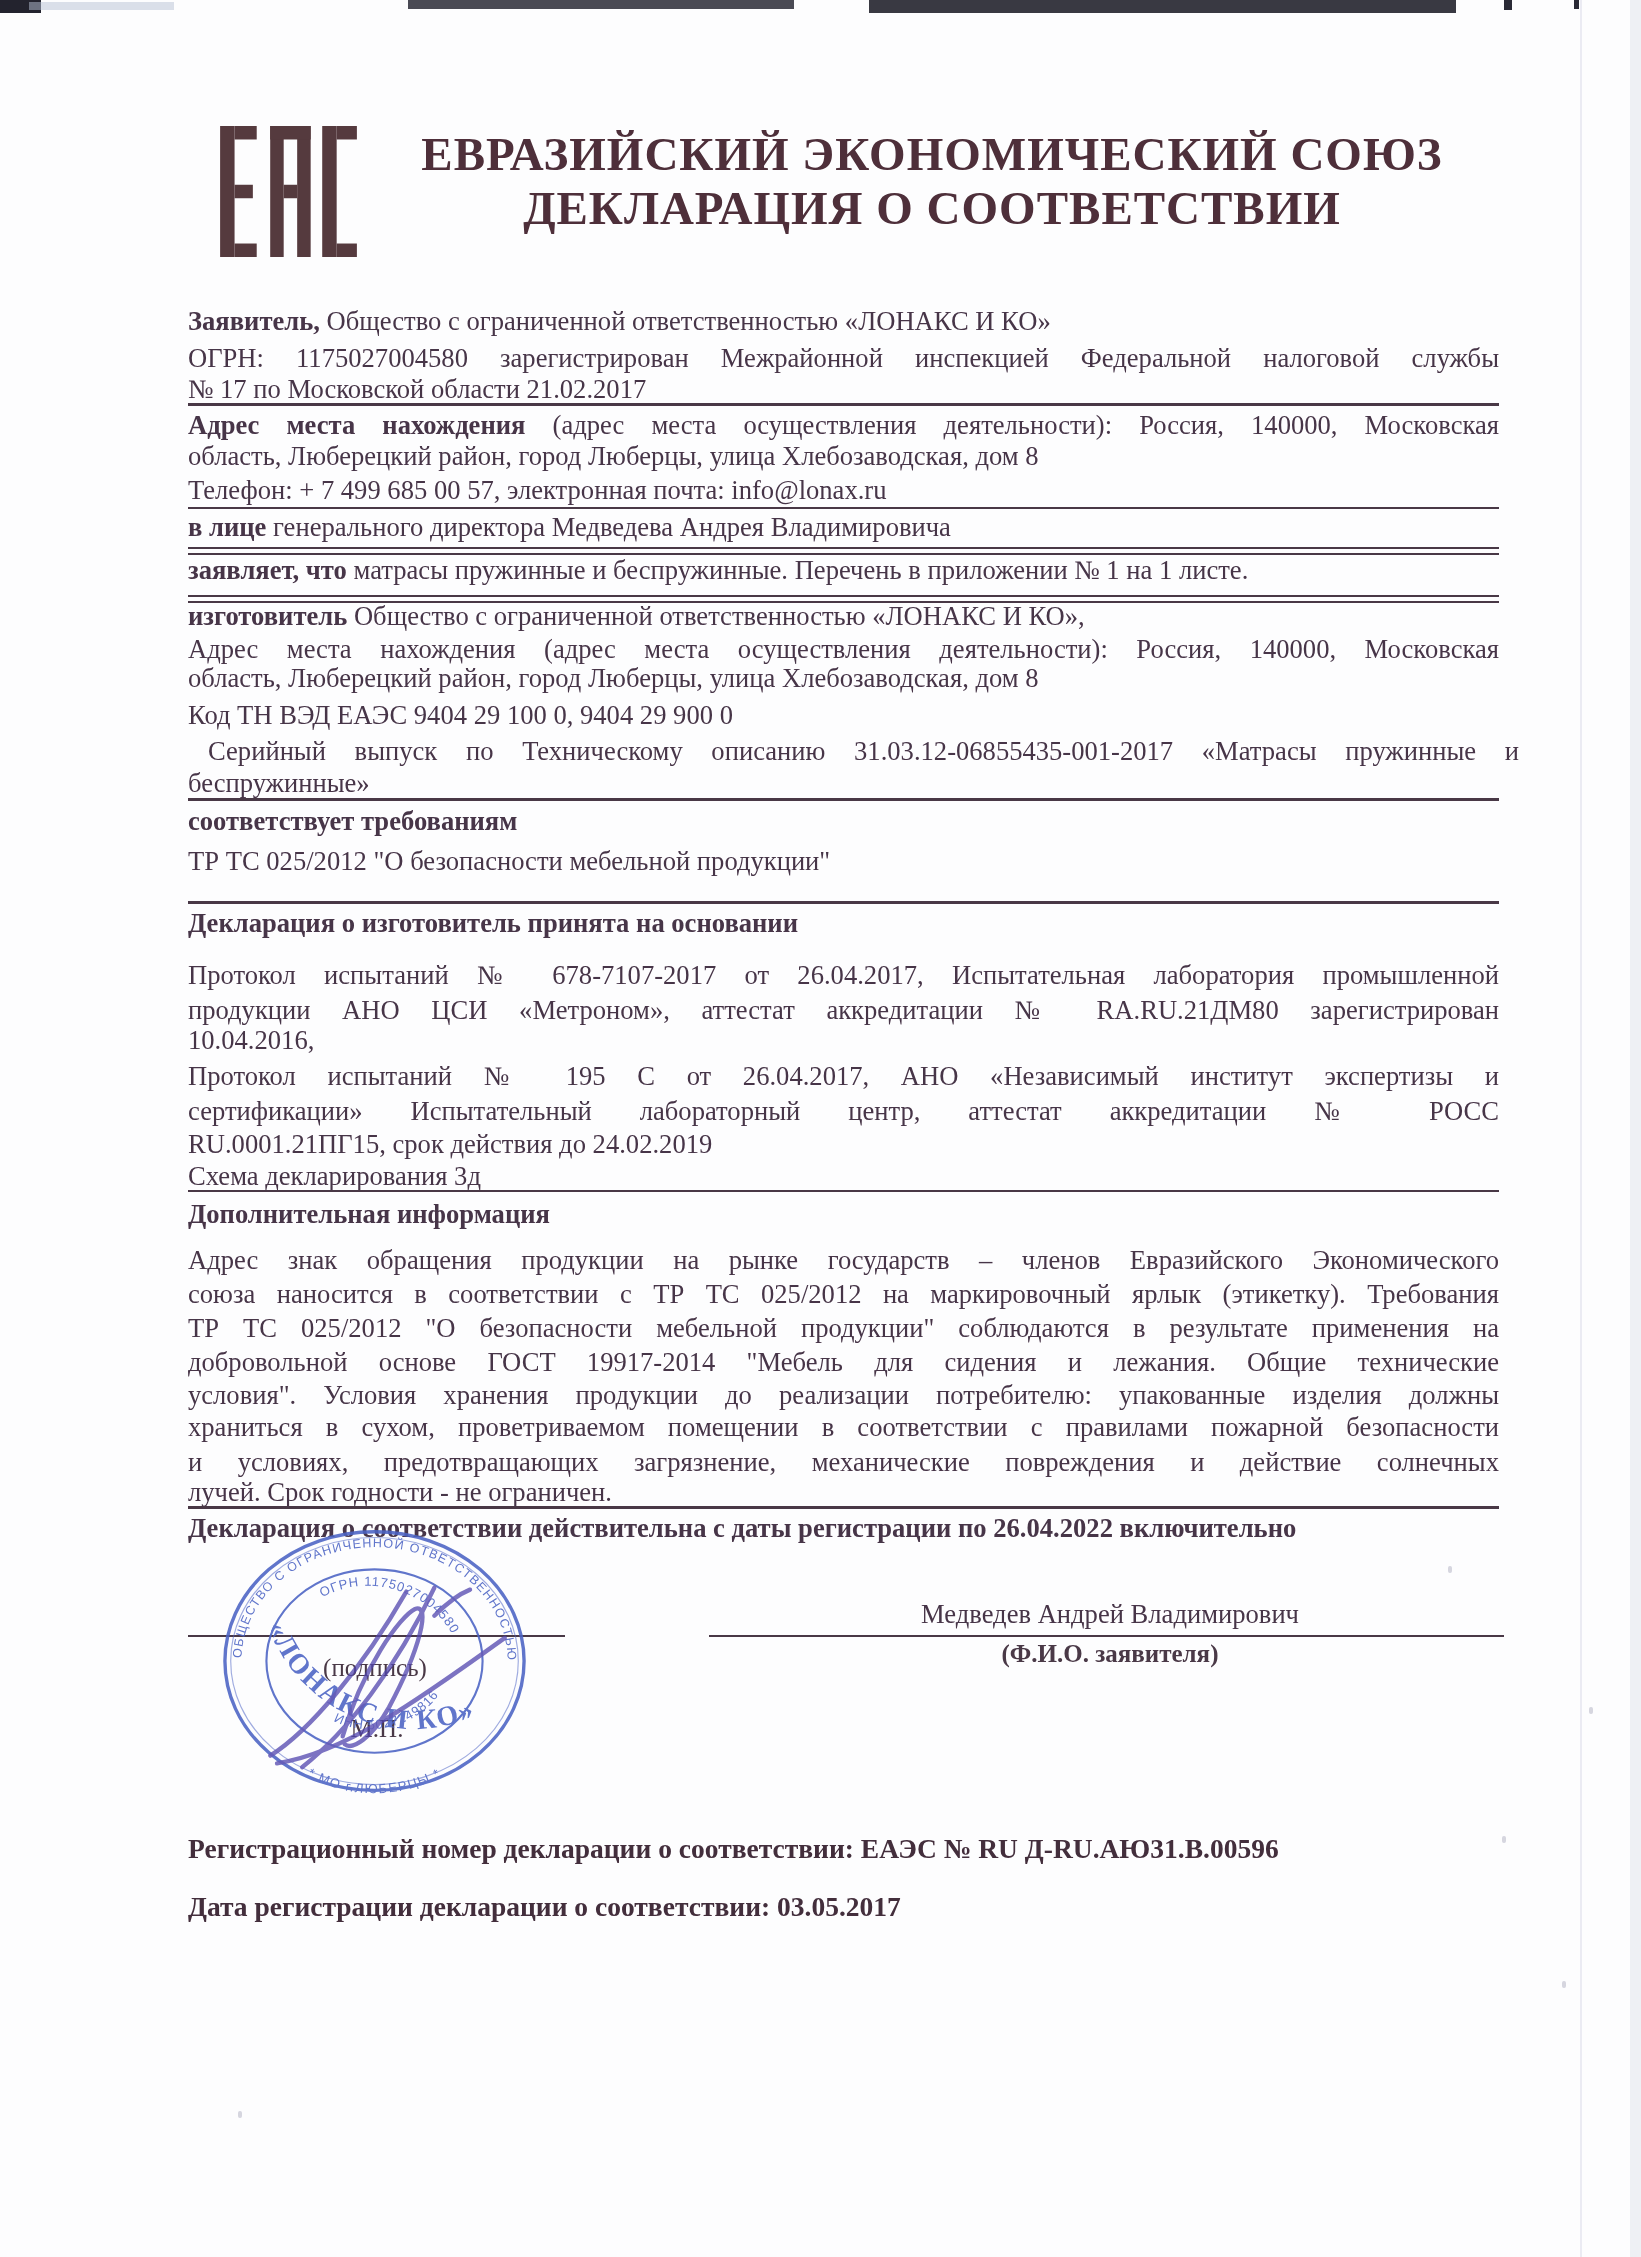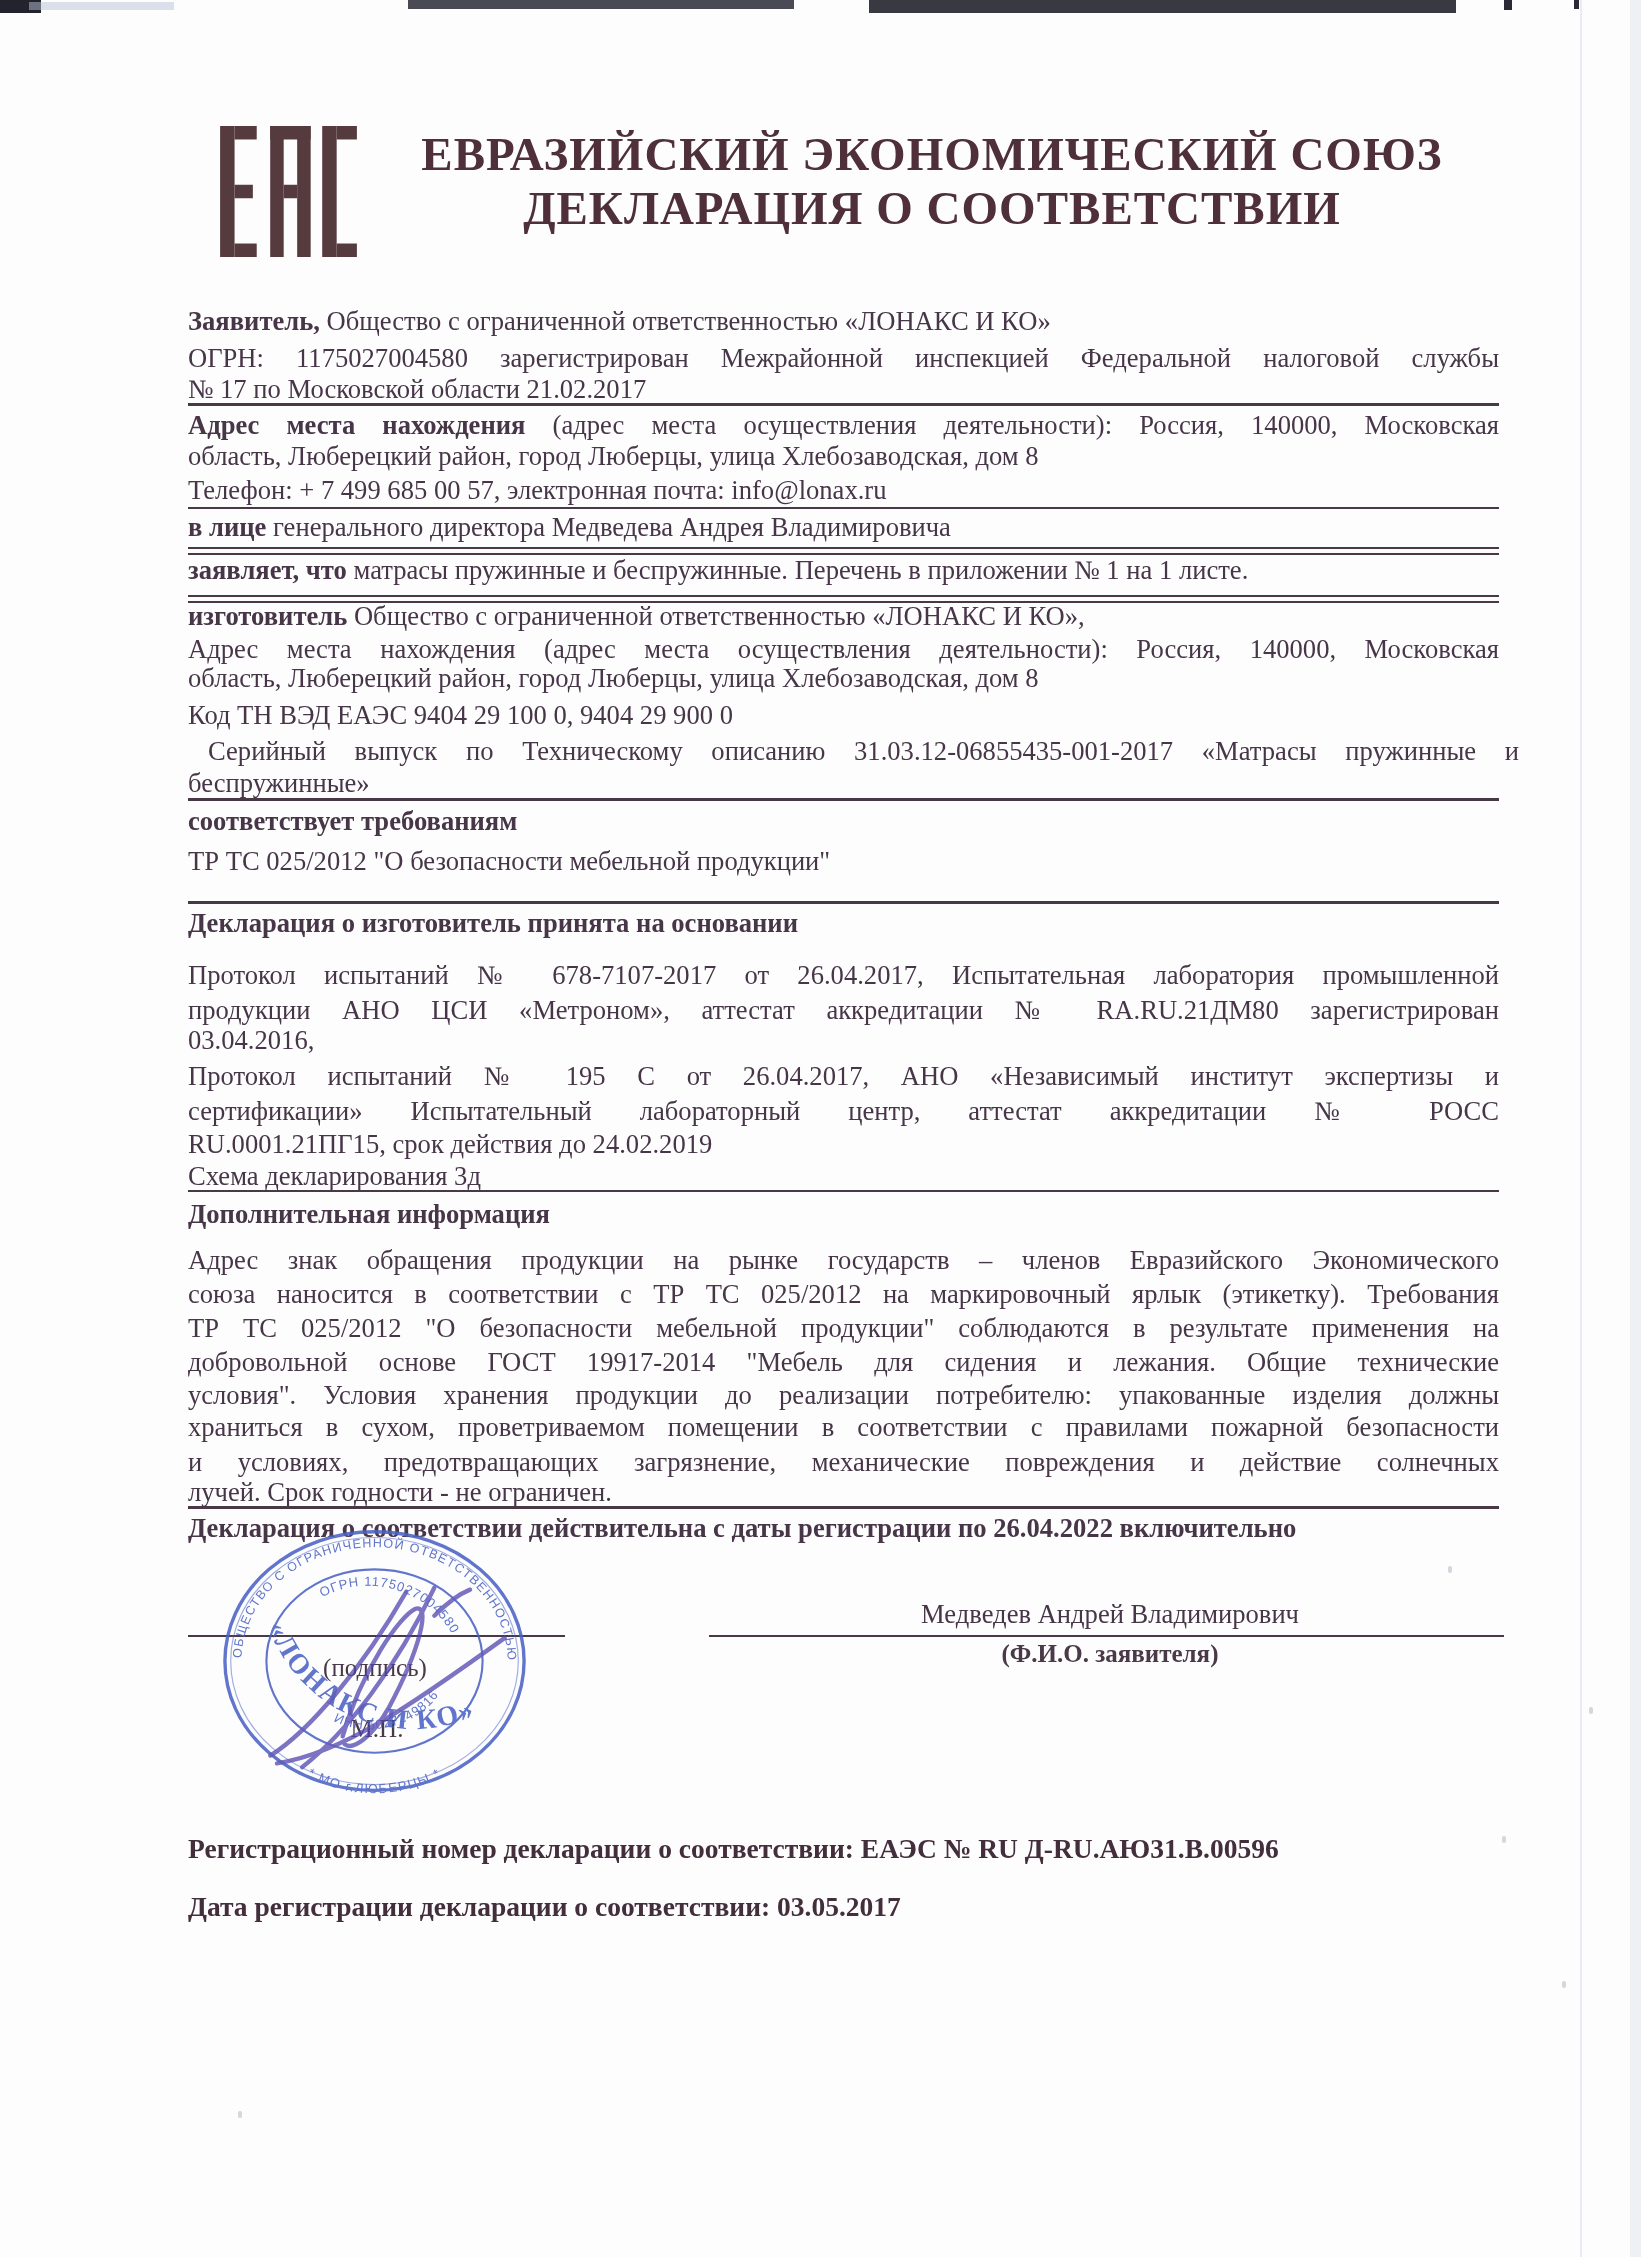--- a/index.html
+++ b/index.html
@@ -86,21 +86,21 @@
       <div class="bline just" style="top: 633px;">Адрес места нахождения (адрес места осуществления деятельности): Россия, 140000, Московская</div>
       <div class="bline nw" style="top: 662px;">область, Люберецкий район, город Люберцы, улица Хлебозаводская, дом 8</div>
       <div class="bline nw" style="top: 699px;">Код ТН ВЭД ЕАЭС  9404 29 100 0, 9404 29 900 0</div>
       <div class="bline just" style="top: 735px; margin-left: 20px;">Серийный выпуск  по Техническому описанию 31.03.12-06855435-001-2017 «Матрасы пружинные и</div>
       <div class="bline nw" style="top: 767px;">беспружинные»</div>
       <div class="bline b nw" style="top: 805px;">соответствует требованиям</div>
       <div class="bline nw" style="top: 845px;">ТР ТС 025/2012 "О безопасности мебельной продукции"</div>
       <div class="bline b nw" style="top: 907px;">Декларация о изготовитель принята на основании</div>
       <div class="bline just" style="top: 959px;">Протокол испытаний № 678-7107-2017 от 26.04.2017, Испытательная лаборатория промышленной</div>
       <div class="bline just" style="top: 994px;">продукции АНО ЦСИ «Метроном», аттестат аккредитации № RA.RU.21ДМ80 зарегистрирован</div>
-      <div class="bline nw" style="top: 1024px;">03.04.2016,</div>
+      <div class="bline nw" style="top: 1024px;">10.04.2016,</div>
       <div class="bline just" style="top: 1060px;">Протокол испытаний № 195 С от 26.04.2017, АНО «Независимый институт экспертизы и</div>
       <div class="bline just" style="top: 1095px;">сертификации» Испытательный лабораторный центр, аттестат аккредитации № РОСС</div>
       <div class="bline nw" style="top: 1128px;">RU.0001.21ПГ15, срок действия до 24.02.2019</div>
       <div class="bline nw" style="top: 1160px;">Схема декларирования 3д</div>
       <div class="bline b nw" style="top: 1198px;">Дополнительная информация</div>
       <div class="bline just" style="top: 1244px;">Адрес знак обращения продукции на рынке государств – членов Евразийского Экономического</div>
       <div class="bline just" style="top: 1278px;">союза наносится в соответствии с  ТР ТС 025/2012 на маркировочный ярлык (этикетку). Требования</div>
       <div class="bline just" style="top: 1312px;">ТР ТС 025/2012 "О безопасности мебельной продукции" соблюдаются в результате применения на</div>
       <div class="bline just" style="top: 1346px;">добровольной основе ГОСТ 19917-2014 "Мебель для сидения и лежания. Общие технические</div>
       <div class="bline just" style="top: 1379px;">условия". Условия хранения продукции до реализации потребителю: упакованные изделия должны</div>

